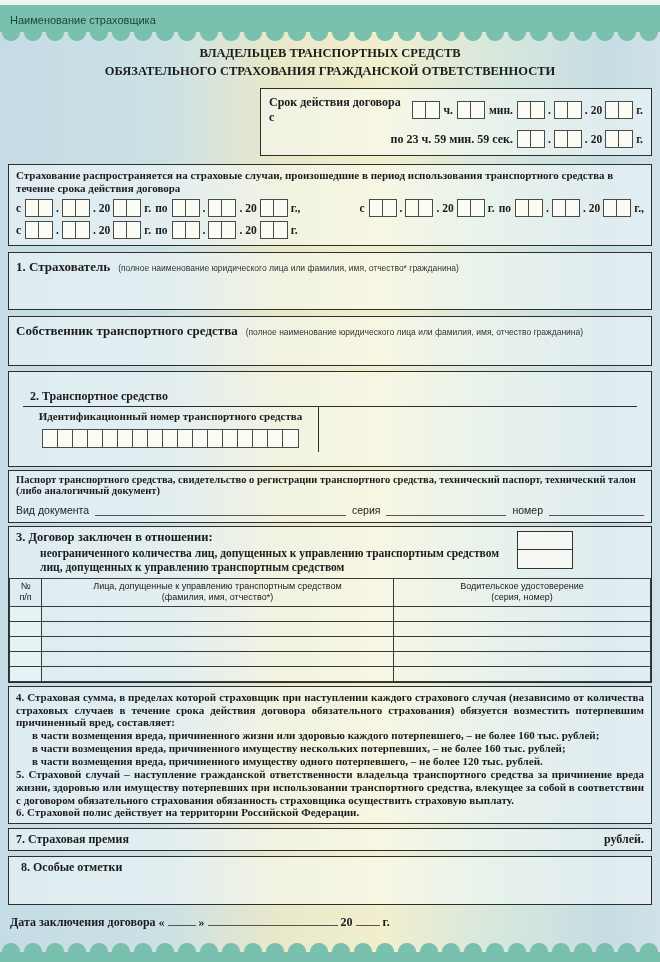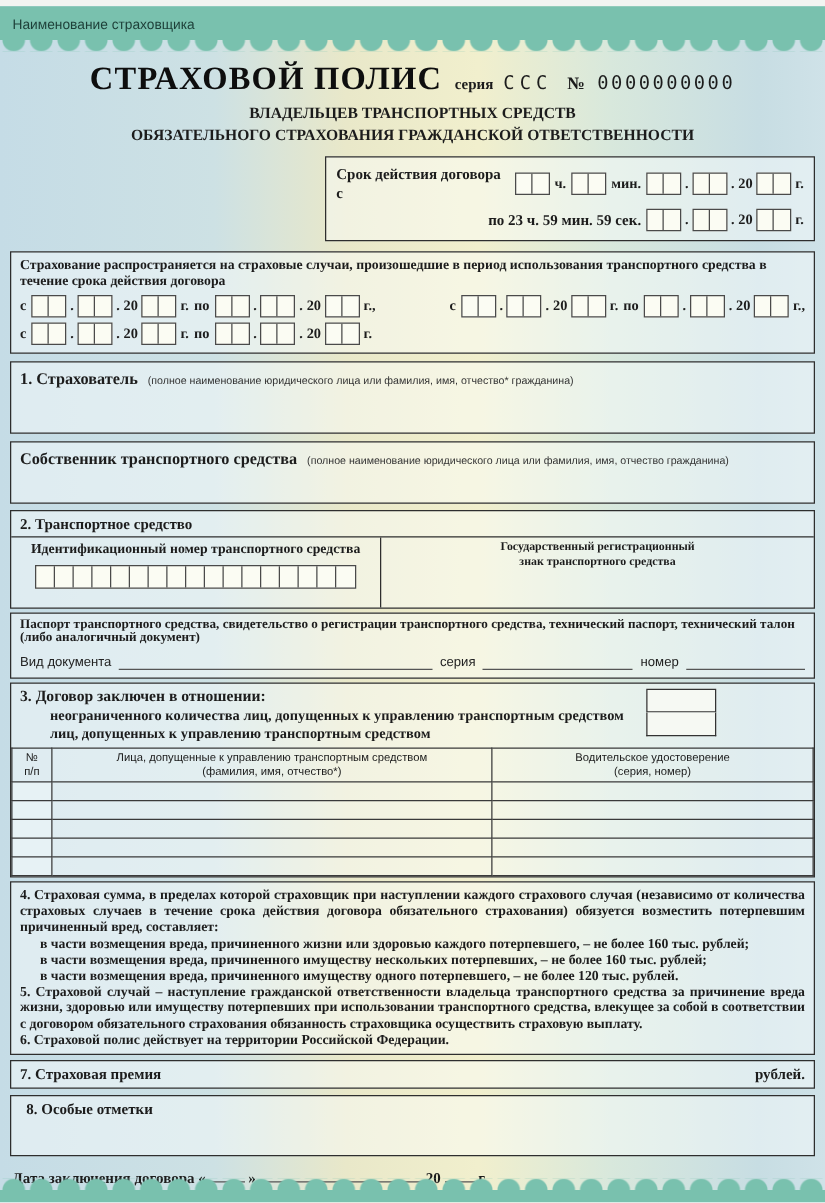--- a/index.html
+++ b/index.html
@@ -57,21 +57,21 @@
   .prow .pair{ display:inline-flex; align-items:center; gap:4px; }
   .prow.two{ justify-content:space-between; }
 
   
   .sec{ margin-top:6px; padding:4px 7px; }
   .sec-title{ font-size:13px; font-weight:bold; }
   .hint{ font-family:"Liberation Sans",sans-serif; font-size:8.5px; color:#333; font-weight:normal; margin-left:4px; }
   .fill-area{ height:30px; }
 
   
-  .veh{ margin-top:5px; padding:0; }
+  .veh{ margin-top:5px; padding:14px; }
   .veh-head{ padding:3px 7px 2px; font-size:12px; font-weight:bold; }
   .veh-cols{ display:flex; border-top:1px solid #2e2e2e; }
   .veh-col{ padding:3px 4px; }
   .veh-col + .veh-col{ border-left:1px solid #2e2e2e; }
   .veh-col.c1{ width:218px; font-size:11px; font-weight:bold; text-align:center; }
   .veh-col.c2{ width:295px; font-size:11px; font-weight:bold; text-align:center; }
   .veh-col.c3{ flex:1; font-size:9.5px; font-weight:bold; text-align:center; line-height:1.25; }
   .vin{ display:inline-flex; background:#fbfcf3; border:1px solid #4a4a4a; height:19px; margin-top:7px; }
   .vin .c{ width:15px; height:100%; border-right:1px solid #4a4a4a; }
   .vin .c:last-child{ border-right:none; }
@@ -120,27 +120,20 @@
 
 <div class="page">
 
   <div class="band-top">
     <span class="insurer-label">Наименование страховщика</span>
   </div>
   <div class="scallops sc-bottom"></div>
 
   <div class="content">
 
-    <div class="title-row">
-      <span class="title">СТРАХОВОЙ ПОЛИС</span>
-      <span class="series-label">серия</span>
-      <span class="mono series-value">ССС</span>
-      <span class="no-sign">№</span>
-      <span class="mono number-value">0000000000</span>
-    </div>
     <div class="subtitle">
       <div>ВЛАДЕЛЬЦЕВ ТРАНСПОРТНЫХ СРЕДСТВ</div>
       <div>ОБЯЗАТЕЛЬНОГО СТРАХОВАНИЯ ГРАЖДАНСКОЙ ОТВЕТСТВЕННОСТИ</div>
     </div>
 
     <div class="box validity">
       <div class="vrow">
         <span class="blab" style="font-size:12px">Срок действия договора с</span>
         <span class="cells">
             <span class="c"></span>
@@ -357,22 +350,20 @@
               <span class="c"></span>
               <span class="c"></span>
               <span class="c"></span>
               <span class="c"></span>
               <span class="c"></span>
               <span class="c"></span>
               <span class="c"></span>
             </span>
         </div>
         <div class="veh-col c3">
-          <div class="prelines">Государственный регистрационный
-знак транспортного средства</div>
           <div class="fill-area" style="height:26px"></div>
         </div>
       </div>
     </div>
 
     <div class="box passport">
       <div class="pline">Паспорт транспортного средства, свидетельство о регистрации транспортного средства, технический паспорт, технический талон (либо аналогичный документ)</div>
       <div class="docrow">
         <span>Вид документа</span>
         <span class="uline grow"></span>

